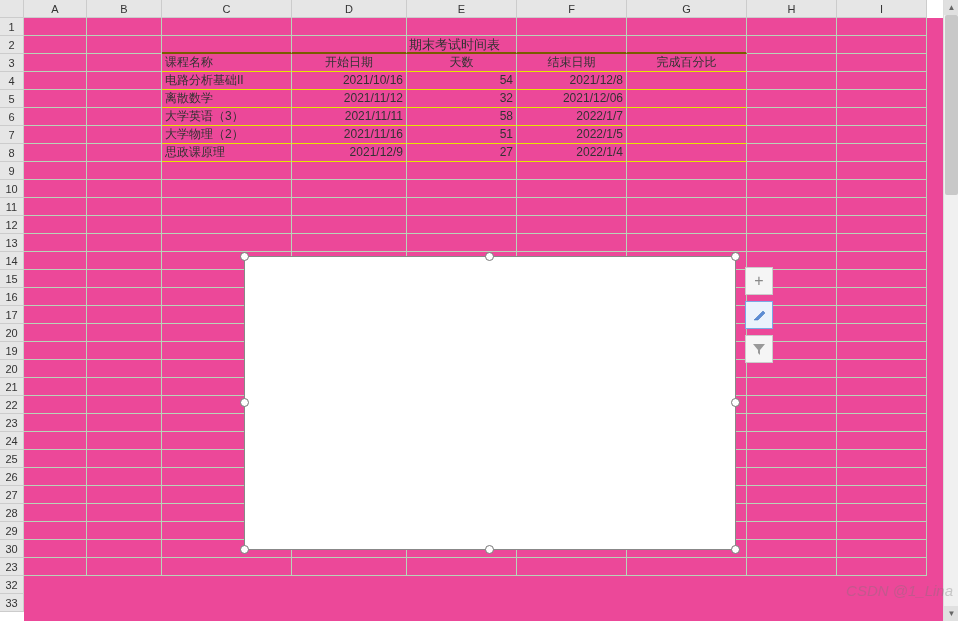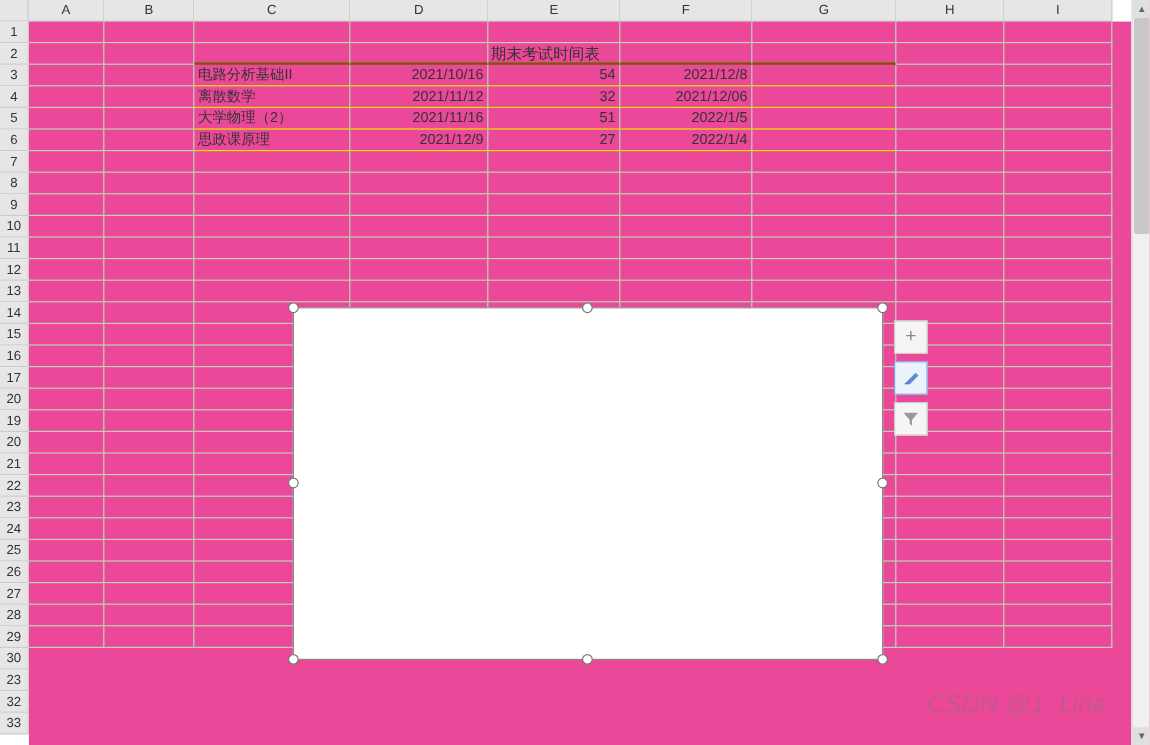--- a/index.html
+++ b/index.html
@@ -168,24 +168,24 @@
       top: 15px;
       width: 13px;
       left: 1px;
       height: 180px;
       background: #c8c8c8;
       border-radius: 2px;
     }
     
     .watermark {
       position: absolute;
-      right: 36px;
+      right: 5px;
       bottom: 22px;
       color: rgba(120,120,120,0.35);
-      font-size: 21px;
+      font-size: 15px;
       font-style: italic;
       pointer-events: none;
     }
     
     .cw-A { width: 63px; }
     .cw-B { width: 75px; }
     .cw-C { width: 130px; }
     .cw-D { width: 115px; }
     .cw-E { width: 110px; }
     .cw-F { width: 110px; }
@@ -264,38 +264,60 @@
           <div class="cell cw-C" style="position: relative; border-bottom: 2px solid rgb(122, 92, 0);">
             <div class="title-text" style="position: absolute; left: 0px; width: 585px;">期末考试时间表</div>
           </div>
           <div class="cell cw-D" style="border-bottom: 2px solid rgb(122, 92, 0);"></div>
           <div class="cell cw-E" style="border-bottom: 2px solid rgb(122, 92, 0);"></div>
           <div class="cell cw-F" style="border-bottom: 2px solid rgb(122, 92, 0);"></div>
           <div class="cell cw-G" style="border-bottom: 2px solid rgb(122, 92, 0);"></div>
           <div class="cell cw-H" style="border-bottom: 1px solid rgb(184, 212, 184);"></div>
           <div class="cell cw-I" style="border-bottom: 1px solid rgb(184, 212, 184);"></div>
         </div>
+        <div class="row header-row">
+          <div class="cell cw-A" style="border-bottom: 1px solid rgb(184, 212, 184);"></div>
+          <div class="cell cw-B" style="border-bottom: 1px solid rgb(184, 212, 184);"></div>
+          <div class="cell cw-C">课程名称</div>
+          <div class="cell cw-D center">开始日期</div>
+          <div class="cell cw-E center">天数</div>
+          <div class="cell cw-F center">结束日期</div>
+          <div class="cell cw-G center">完成百分比</div>
+          <div class="cell cw-H" style="border-bottom: 1px solid rgb(184, 212, 184);"></div>
+          <div class="cell cw-I" style="border-bottom: 1px solid rgb(184, 212, 184);"></div>
+        </div>
         <div class="row data-row">
           <div class="cell cw-A" style="border-bottom: 1px solid rgb(184, 212, 184);"></div>
           <div class="cell cw-B" style="border-bottom: 1px solid rgb(184, 212, 184);"></div>
           <div class="cell cw-C">电路分析基础II</div>
           <div class="cell cw-D right">2021/10/16</div>
           <div class="cell cw-E right">54</div>
           <div class="cell cw-F right">2021/12/8</div>
           <div class="cell cw-G"></div>
           <div class="cell cw-H" style="border-bottom: 1px solid rgb(184, 212, 184);"></div>
           <div class="cell cw-I" style="border-bottom: 1px solid rgb(184, 212, 184);"></div>
         </div>
         <div class="row data-row">
           <div class="cell cw-A" style="border-bottom: 1px solid rgb(184, 212, 184);"></div>
           <div class="cell cw-B" style="border-bottom: 1px solid rgb(184, 212, 184);"></div>
           <div class="cell cw-C">离散数学</div>
           <div class="cell cw-D right">2021/11/12</div>
           <div class="cell cw-E right">32</div>
           <div class="cell cw-F right">2021/12/06</div>
+          <div class="cell cw-G"></div>
+          <div class="cell cw-H" style="border-bottom: 1px solid rgb(184, 212, 184);"></div>
+          <div class="cell cw-I" style="border-bottom: 1px solid rgb(184, 212, 184);"></div>
+        </div>
+        <div class="row data-row">
+          <div class="cell cw-A" style="border-bottom: 1px solid rgb(184, 212, 184);"></div>
+          <div class="cell cw-B" style="border-bottom: 1px solid rgb(184, 212, 184);"></div>
+          <div class="cell cw-C">大学英语（3）</div>
+          <div class="cell cw-D right">2021/11/11</div>
+          <div class="cell cw-E right">58</div>
+          <div class="cell cw-F right">2022/1/7</div>
           <div class="cell cw-G"></div>
           <div class="cell cw-H" style="border-bottom: 1px solid rgb(184, 212, 184);"></div>
           <div class="cell cw-I" style="border-bottom: 1px solid rgb(184, 212, 184);"></div>
         </div>
         <div class="row data-row">
           <div class="cell cw-A" style="border-bottom: 1px solid rgb(184, 212, 184);"></div>
           <div class="cell cw-B" style="border-bottom: 1px solid rgb(184, 212, 184);"></div>
           <div class="cell cw-C">大学物理（2）</div>
           <div class="cell cw-D right">2021/11/16</div>
           <div class="cell cw-E right">51</div>

